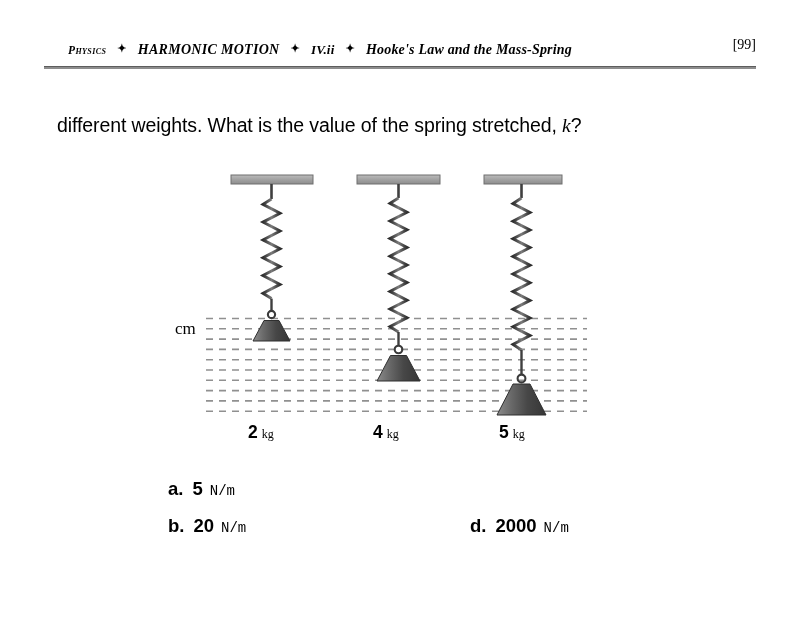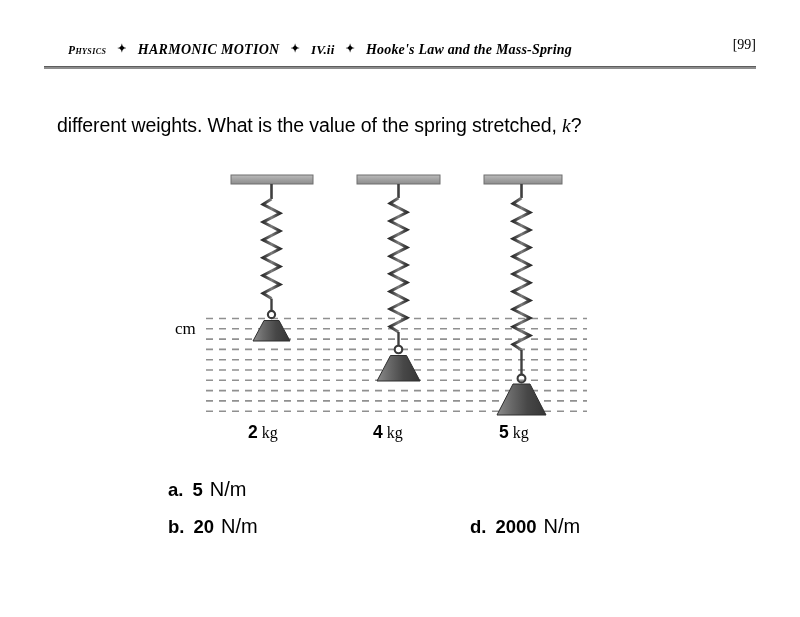--- a/index.html
+++ b/index.html
@@ -110,23 +110,23 @@
     height: 70px;
   }
   .answer-opt {
     position: absolute;
     white-space: nowrap;
     font-family: "Liberation Sans", sans-serif;
     font-size: 18.5px;
     font-weight: bold;
   }
   .answer-opt .ans-unit {
-    font-family: Liberation Sans, sans-serif;
+    font-family: Liberation Mono, monospace;
     font-weight: normal;
-    font-size: 20px;
+    font-size: 14px;
     padding-left: 7px;
   }
   .answer-opt .ans-letter {
     padding-right: 9px;
   }
   .opt-a { left: 0px;   top: 0px;  }
   .opt-b { left: 0px;   top: 37px; }
   .opt-c { left: 302px; top: 0px;  }
   .opt-d { left: 302px; top: 37px; }
 
@@ -139,21 +139,21 @@
   .mass-label {
     position: absolute;
     font-family: "Liberation Sans", sans-serif;
     font-size: 17.5px;
     font-weight: bold;
     white-space: nowrap;
   }
   .mass-label .unit {
     font-family: "Liberation Serif", serif;
     font-weight: normal;
-    font-size: 16px;
+    font-size: 12px;
     padding-left: 4px;
   }
 </style>
 </head>
 <body>
 
 <div id="header-bar">
   <div id="header-trail">
     <span class="crumb-subject">Physics</span><span class="sep">✦</span><span class="crumb-topic">HARMONIC MOTION</span><span class="sep">✦</span><span class="crumb-code">IV.ii</span><span class="sep">✦</span><span class="crumb-title">Hooke's Law and the Mass-Spring</span>
   </div>

